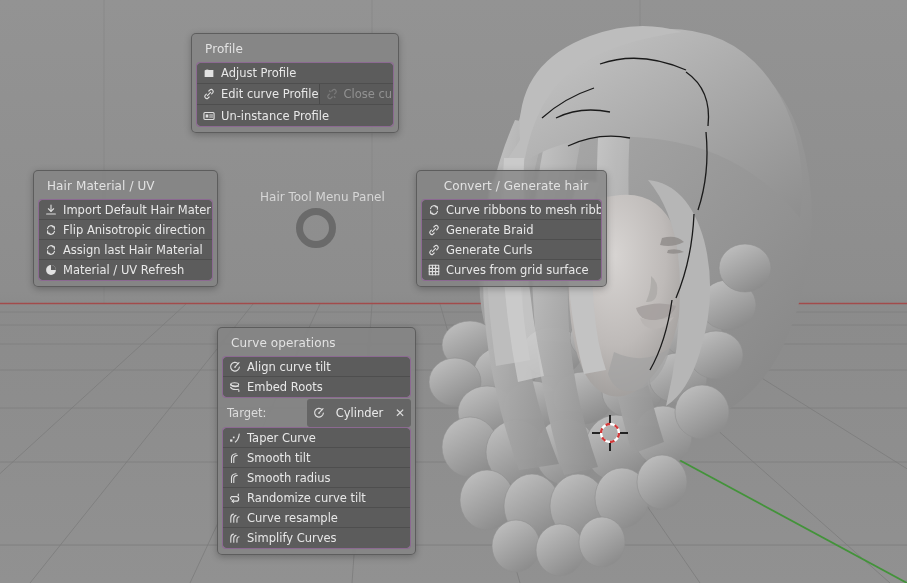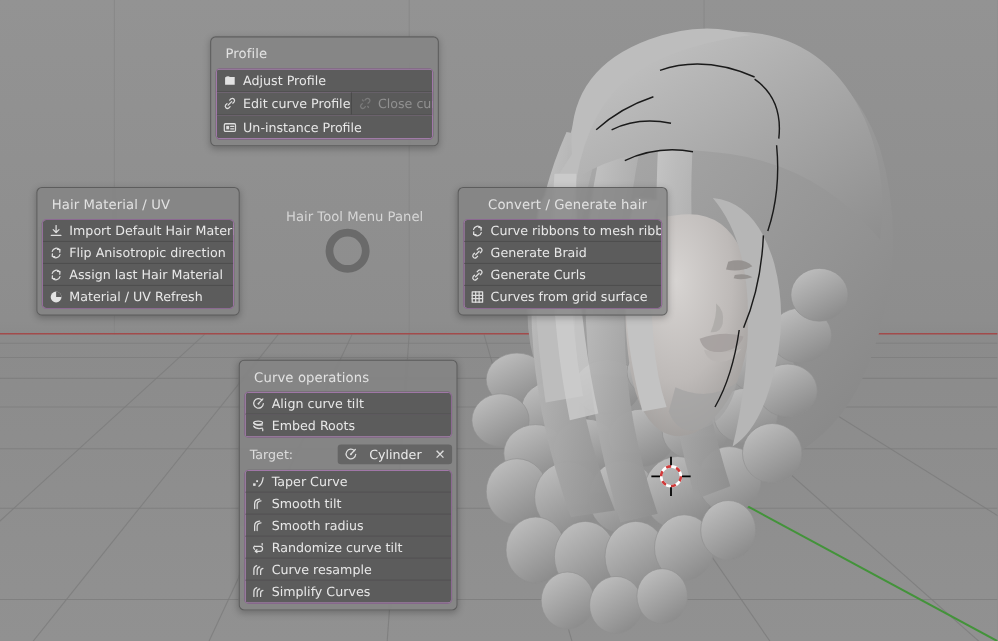--- a/index.html
+++ b/index.html
@@ -77,21 +77,21 @@
     display:flex; align-items:center;
     height:21px; margin-top:4px; margin-bottom:4px;
     padding-left:5px;
   }
   .target-row .t-label { color:#dcdcdc; font-size:11.5px; }
   .target-field {
     margin-left:auto;
     display:flex; align-items:center;
     background:#656565;
     border-radius:3px;
-    height:18px;
+    height:28px;
     width:104px;
     padding:0 4px 0 5px;
   }
   .target-field .t-val {
     color:#eaeaea; font-size:11.5px; flex:1; text-align:center;
   }
   .t-x { color:#dcdcdc; font-size:12px; line-height:12px; padding:0 2px; }
 
   
   .ic { width:14px; height:14px; flex:0 0 14px; display:block; }

